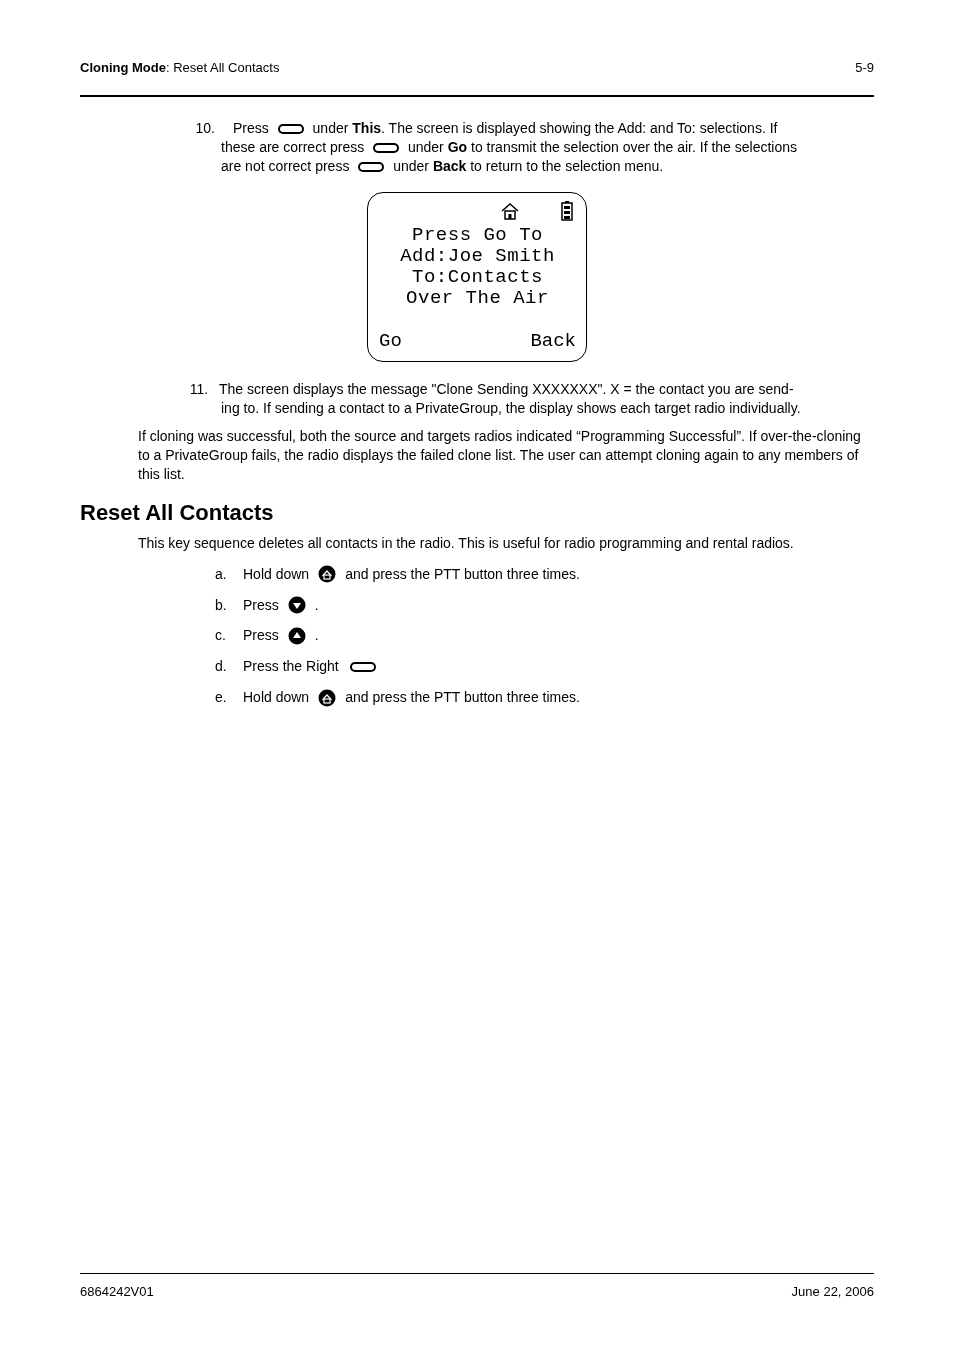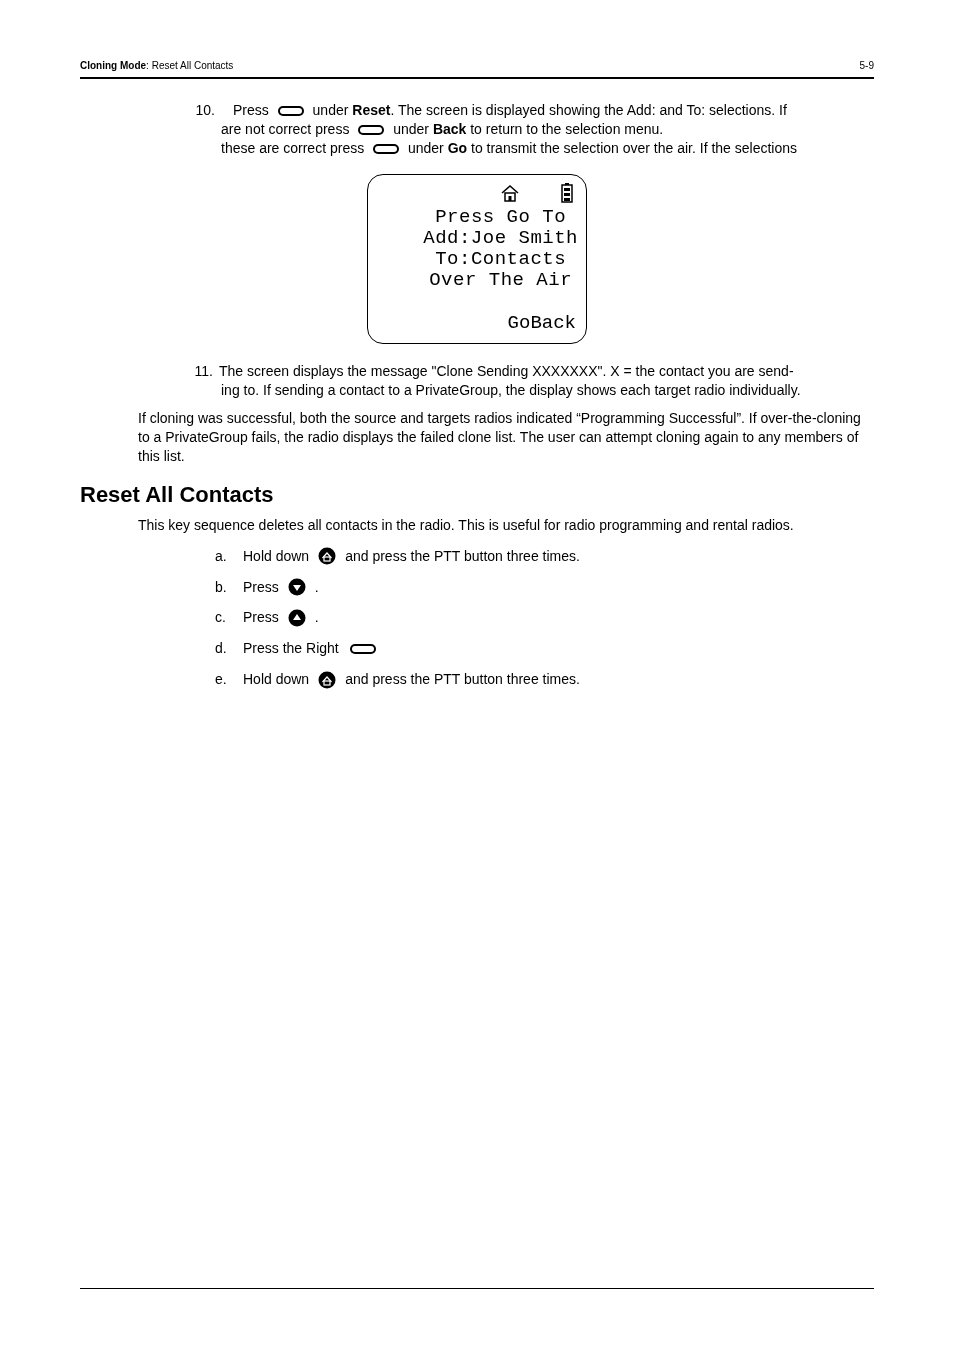--- a/index.html
+++ b/index.html
@@ -15,22 +15,22 @@
     position: relative;
     width: 954px;
     height: 1351px;
     padding: 60px 80px 0 80px;
     box-sizing: border-box;
   }
   .header-row {
     display: flex;
     justify-content: space-between;
     align-items: baseline;
-    font-size: 10px;
-    padding-bottom: 6px;
+    font-size: 13px;
+    padding-bottom: 20px;
   }
   .header-rule {
     border-top: 2px solid #000;
     margin-bottom: 22px;
   }
   .body {
     font-size: 14px;
     line-height: 1.35;
   }
   .step-block {
@@ -40,21 +40,21 @@
   .step-line {
     display: flex;
   }
   .step-num-10 {
     min-width: 30px;
     text-align: right;
     padding-right: 18px;
   }
   .step-num-11 {
     min-width: 28px;
-    text-align: right;
+    text-align: center;
     padding-right: 6px;
   }
   .step-text {
     flex: 1;
   }
   .indent-continue {
     margin-left: 36px; 
   }
   .pill {
     display: inline-block;
@@ -66,24 +66,23 @@
     display: flex;
     justify-content: center;
     margin: 16px 0 18px 0;
   }
   .screen-frame {
     border: 1.5px solid #000;
     border-radius: 16px;
     width: 220px;
     height: 170px;
     box-sizing: border-box;
-    padding: 10px 8px 6px 16px;
+    padding: 10px 8px 6px 9px;
     display: flex;
     flex-direction: column;
-    align-items: flex-end;
   }
   .screen-icons {
     display: flex;
     justify-content: flex-end;
     gap: 40px;
     padding-right: 4px;
     height: 22px;
     align-items: center;
   }
   .lcd {
@@ -170,45 +169,45 @@
       <div class="step-line">
         <span class="step-num-10">10.</span>
         <span class="step-text">
           <span>Press </span>
           <span class="pill">
             <svg width="28" height="12" viewBox="0 0 28 12">
                 <rect x="1" y="1" width="26" height="10" rx="5" ry="5" fill="#000"></rect>
                 <rect x="3" y="3" width="22" height="6" rx="3" ry="3" fill="#fff"></rect>
               </svg>
           </span>
-          <span> under </span><b>Reset</b><span>. The screen is displayed showing the Add: and To: selections. If</span>
+          <span> under </span><b>This</b><span>. The screen is displayed showing the Add: and To: selections. If</span>
+        </span>
+      </div>
+      <div class="step-line">
+        <span class="step-text indent-continue">
+          <span>these are correct press </span>
+          <span class="pill">
+            <svg width="28" height="12" viewBox="0 0 28 12">
+                <rect x="1" y="1" width="26" height="10" rx="5" ry="5" fill="#000"></rect>
+                <rect x="3" y="3" width="22" height="6" rx="3" ry="3" fill="#fff"></rect>
+              </svg>
+          </span>
+          <span> under </span><b>Go</b><span> to transmit the selection over the air. If the selections</span>
         </span>
       </div>
       <div class="step-line">
         <span class="step-text indent-continue">
           <span>are not correct press </span>
           <span class="pill">
             <svg width="28" height="12" viewBox="0 0 28 12">
                 <rect x="1" y="1" width="26" height="10" rx="5" ry="5" fill="#000"></rect>
                 <rect x="3" y="3" width="22" height="6" rx="3" ry="3" fill="#fff"></rect>
               </svg>
           </span>
           <span> under </span><b>Back</b><span> to return to the selection menu.</span>
-        </span>
-      </div>
-      <div class="step-line">
-        <span class="step-text indent-continue">
-          <span>these are correct press </span>
-          <span class="pill">
-            <svg width="28" height="12" viewBox="0 0 28 12">
-                <rect x="1" y="1" width="26" height="10" rx="5" ry="5" fill="#000"></rect>
-                <rect x="3" y="3" width="22" height="6" rx="3" ry="3" fill="#fff"></rect>
-              </svg>
-          </span>
-          <span> under </span><b>Go</b><span> to transmit the selection over the air. If the selections</span>
         </span>
       </div>
     </div>
 
     <div class="screen-frame-wrap">
       <div class="screen-frame">
         <div class="screen-icons">
           <span>
             <svg width="20" height="18" viewBox="0 0 20 18">
                 <polyline points="2,9 10,2 18,9" fill="none" stroke="#000" stroke-width="1.5"></polyline>
@@ -317,15 +316,19 @@
         </span>
         <span> and press the PTT button three times.</span>
       </div>
 
     </div>
 
   </div>
 
   <div class="footer">
     <div class="footer-rule"></div>
+    <div class="footer-row">
+      <span>6864242V01</span>
+      <span>June 22, 2006</span>
+    </div>
   </div>
 
 </div>
 
 </body></html>

